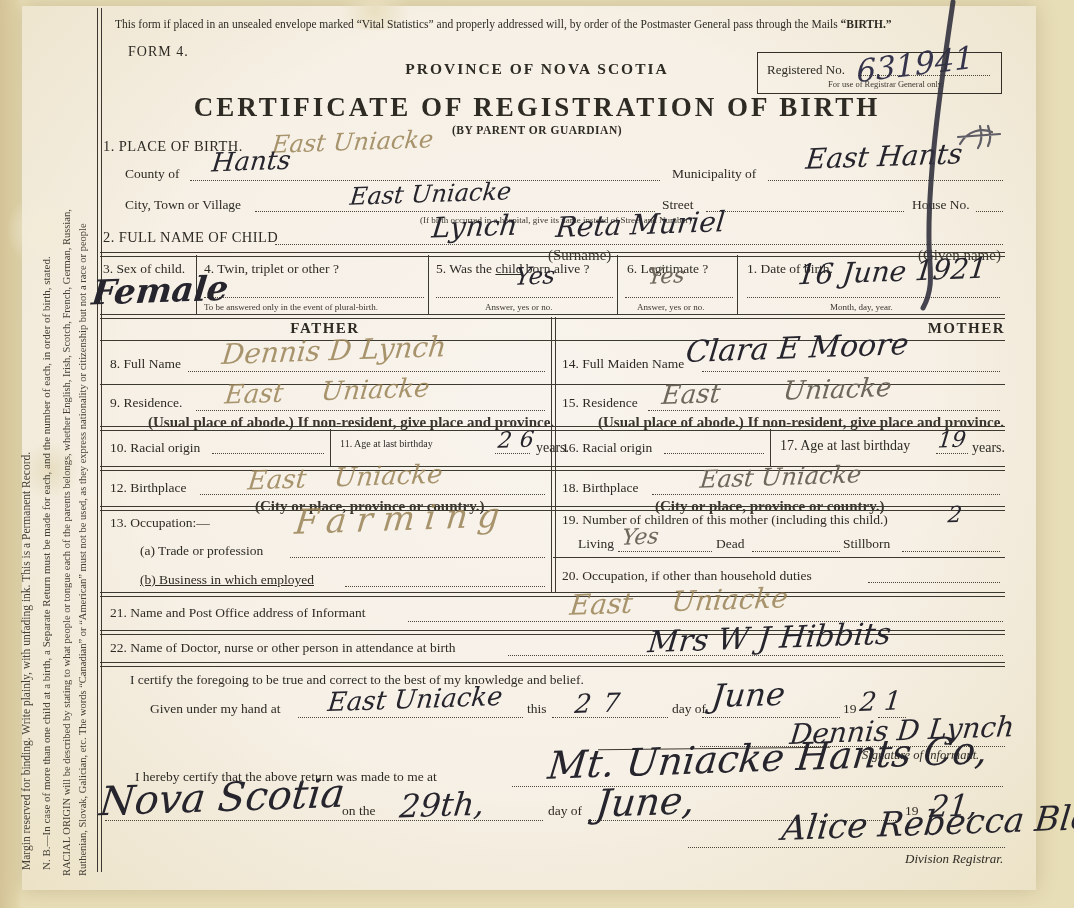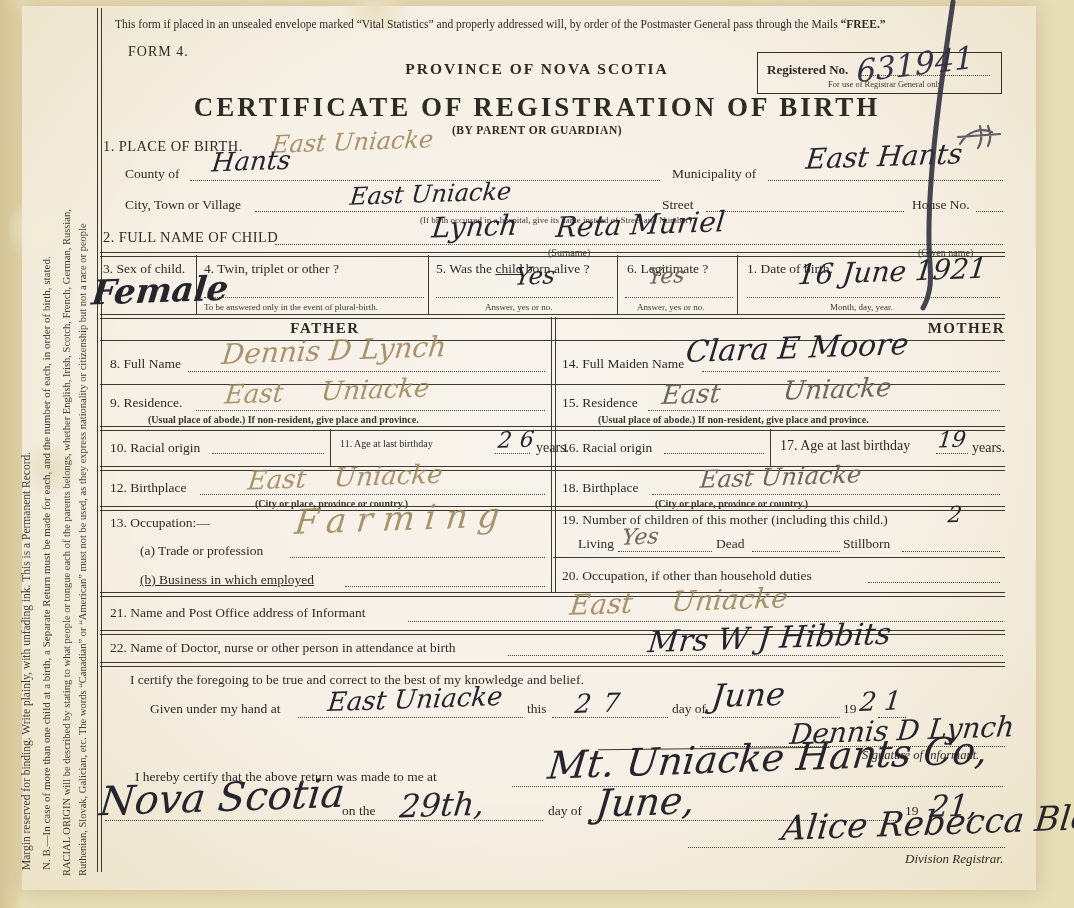--- a/index.html
+++ b/index.html
@@ -18,21 +18,21 @@
   }
   .edge-left{position:absolute;left:0;top:0;width:22px;height:908px;
     background:linear-gradient(90deg,#d3c397,#e0d3a8 70%,#e7ddb6);}
   .stain{position:absolute;border-radius:50%;pointer-events:none;}
   .s1{left:8px;top:190px;width:70px;height:80px;background:radial-gradient(circle,#f3ecd8 0%,rgba(231,221,182,0) 70%);}
   .s2{left:20px;top:440px;width:60px;height:60px;background:radial-gradient(circle,#d9cda2 0%,rgba(231,221,182,0) 70%);opacity:.5;}
   .s3{left:330px;top:-10px;width:90px;height:40px;background:radial-gradient(circle,#e9dfc0 0%,rgba(231,221,182,0) 70%);}
 
   .lbl{position:absolute;font-size:13.5px;white-space:nowrap;color:#2e2b25;}
   .lbl.big{font-size:14.5px;letter-spacing:.4px;}
-  .note{position:absolute;font-size:10px;white-space:nowrap;color:#3a362e;}
+  .note{position:absolute;font-size:15px;white-space:nowrap;color:#3a362e;}
   .dot{position:absolute;height:0;border-bottom:1.5px dotted #4a463a;}
   .rule{position:absolute;height:0;border-top:1px solid #3c3931;}
   .drule{position:absolute;height:3px;border-top:1px solid #3c3931;border-bottom:1px solid #3c3931;}
   .vline{position:absolute;width:0;border-left:1px solid #3c3931;}
   .dvline{position:absolute;width:3px;border-left:1px solid #3c3931;border-right:1px solid #3c3931;}
 
   .hw{
     position:absolute;white-space:nowrap;z-index:6;
     font-family:"DejaVu Serif", serif;font-style:italic;
     color:#26242c;transform:rotate(-2deg) skewX(-8deg);
@@ -59,27 +59,27 @@
 <div class="stain s3"></div>
 
 <div class="vert" style="left:32px;bottom:38px;font-size:11.5px;">Margin reserved for binding.   Write plainly, with unfading ink.   This is a Permanent Record.</div>
 <div class="vert" style="left:52px;bottom:38px;font-size:11px;">N. B.—In case of more than one child at a birth, a Separate Return must be made for each, and the number of each, in order of birth, stated.</div>
 <div class="vert" style="left:72px;bottom:32px;font-size:10.5px;">RACIAL ORIGIN will be described by stating to what people or tongue each of the parents belongs, whether English, Irish, Scotch, French, German, Russian,</div>
 <div class="vert" style="left:88px;bottom:32px;font-size:10.5px;">Ruthenian, Slovak, Galician, etc.   The words “Canadian” or “American” must not be used, as they express nationality or citizenship but not a race or people</div>
 <div class="dvline" style="left:97px;top:8px;height:864px;"></div>
 
 <div class="lbl" style="left:115px;top:18px;font-size:11.5px;">
   <span>This form if placed in an unsealed envelope marked “Vital Statistics” and properly addressed will, by order of the Postmaster General pass through the Mails</span>
-  <b>“FREE.”</b>
+  <b>“BIRTH.”</b>
 </div>
 <div class="lbl" style="left:128px;top:44px;font-size:14px;letter-spacing:1px;">FORM 4.</div>
 <div class="title" style="top:60px;font-size:15.5px;letter-spacing:2px;">PROVINCE OF NOVA SCOTIA</div>
 
 <div class="regbox">
-  <div class="lbl" style="left:9px;top:9px;font-size:13px;font-weight:bold;">Registered No.</div>
+  <div class="lbl" style="left:9px;top:9px;font-size:13px;">Registered No.</div>
   <div class="dot" style="left:100px;top:22px;width:132px;"></div>
   <div class="note" style="left:70px;top:26px;font-size:8.5px;">For use of Registrar General only.</div>
 </div>
 <div class="hw blue" style="left:856px;top:46px;font-size:31px;transform:rotate(-7deg) skewX(-6deg);">631941</div>
 <svg style="left:895px;top:0;width:80px;height:320px;" viewBox="0 0 80 320">
   <path d="M58,2 C48,70 33,170 34,240 C34,268 40,286 28,308" fill="none" stroke="#33323e" stroke-width="5" stroke-linecap="round" opacity="0.9"></path>
 </svg>
 <svg style="left:952px;top:124px;width:52px;height:26px;" viewBox="0 0 52 26">
   <path d="M8,20 C16,6 30,4 40,8 M28,2 C30,10 30,18 26,24 M36,2 C39,10 39,16 36,22 M6,13 L48,10" fill="none" stroke="#3b3a48" stroke-width="2.2" stroke-linecap="round" opacity="0.8"></path>
 </svg>

